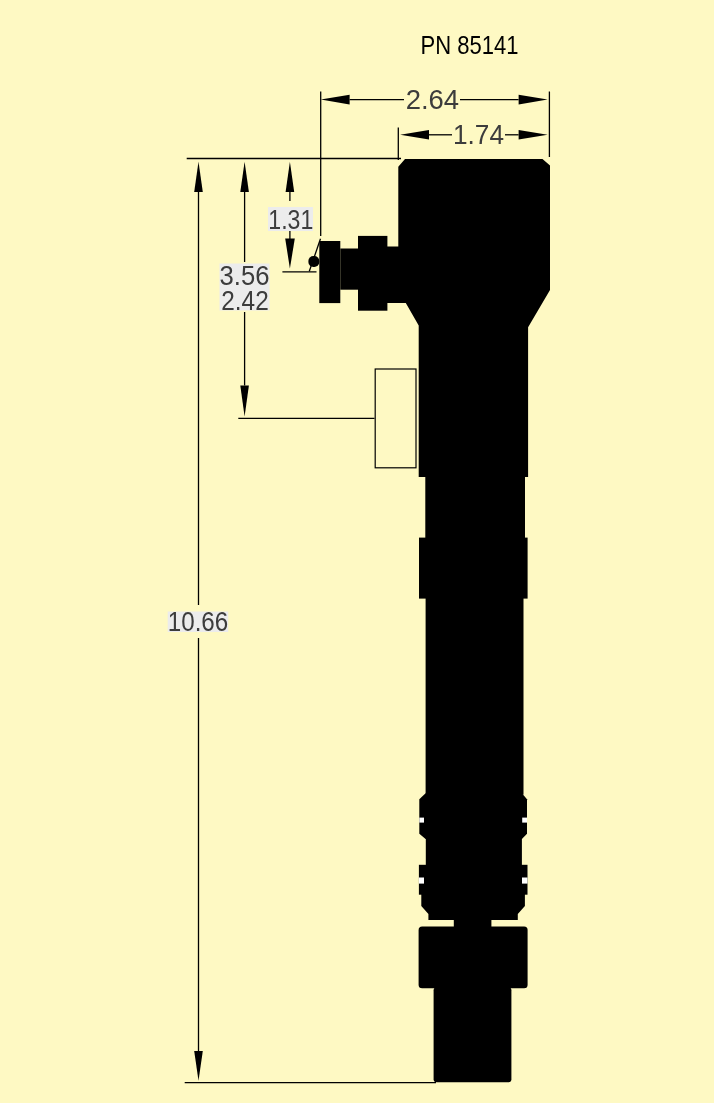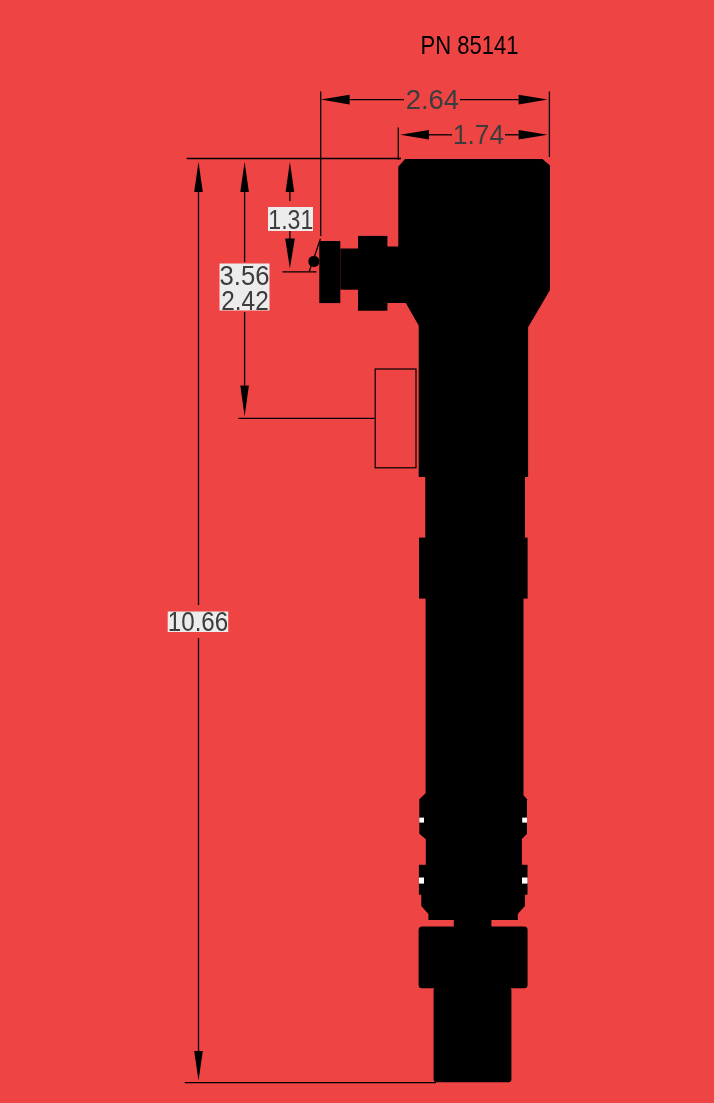--- a/index.html
+++ b/index.html
@@ -1,16 +1,16 @@
 <!DOCTYPE html>
 <html><head>
 <meta charset="utf-8">
 <style>
 html,body{margin:0;padding:0;background:#ffffff;}
-.page{position:relative;width:714px;height:1103px;background:#ef4444;overflow:hidden;}
+.page{position:relative;width:714px;height:1103px;background:#fef9c3;overflow:hidden;}
 text{font-family:"Liberation Sans",sans-serif;}
 .dim{fill:#3c3c3c;font-size:27px;}
 .dimbg{fill:#ececec;}
 line,path.ln{stroke:#000;stroke-width:1.3;fill:none;}
 </style>
 </head>
 <body>
 <div class="page">
 <svg width="714" height="1103" viewBox="0 0 714 1103">
 

